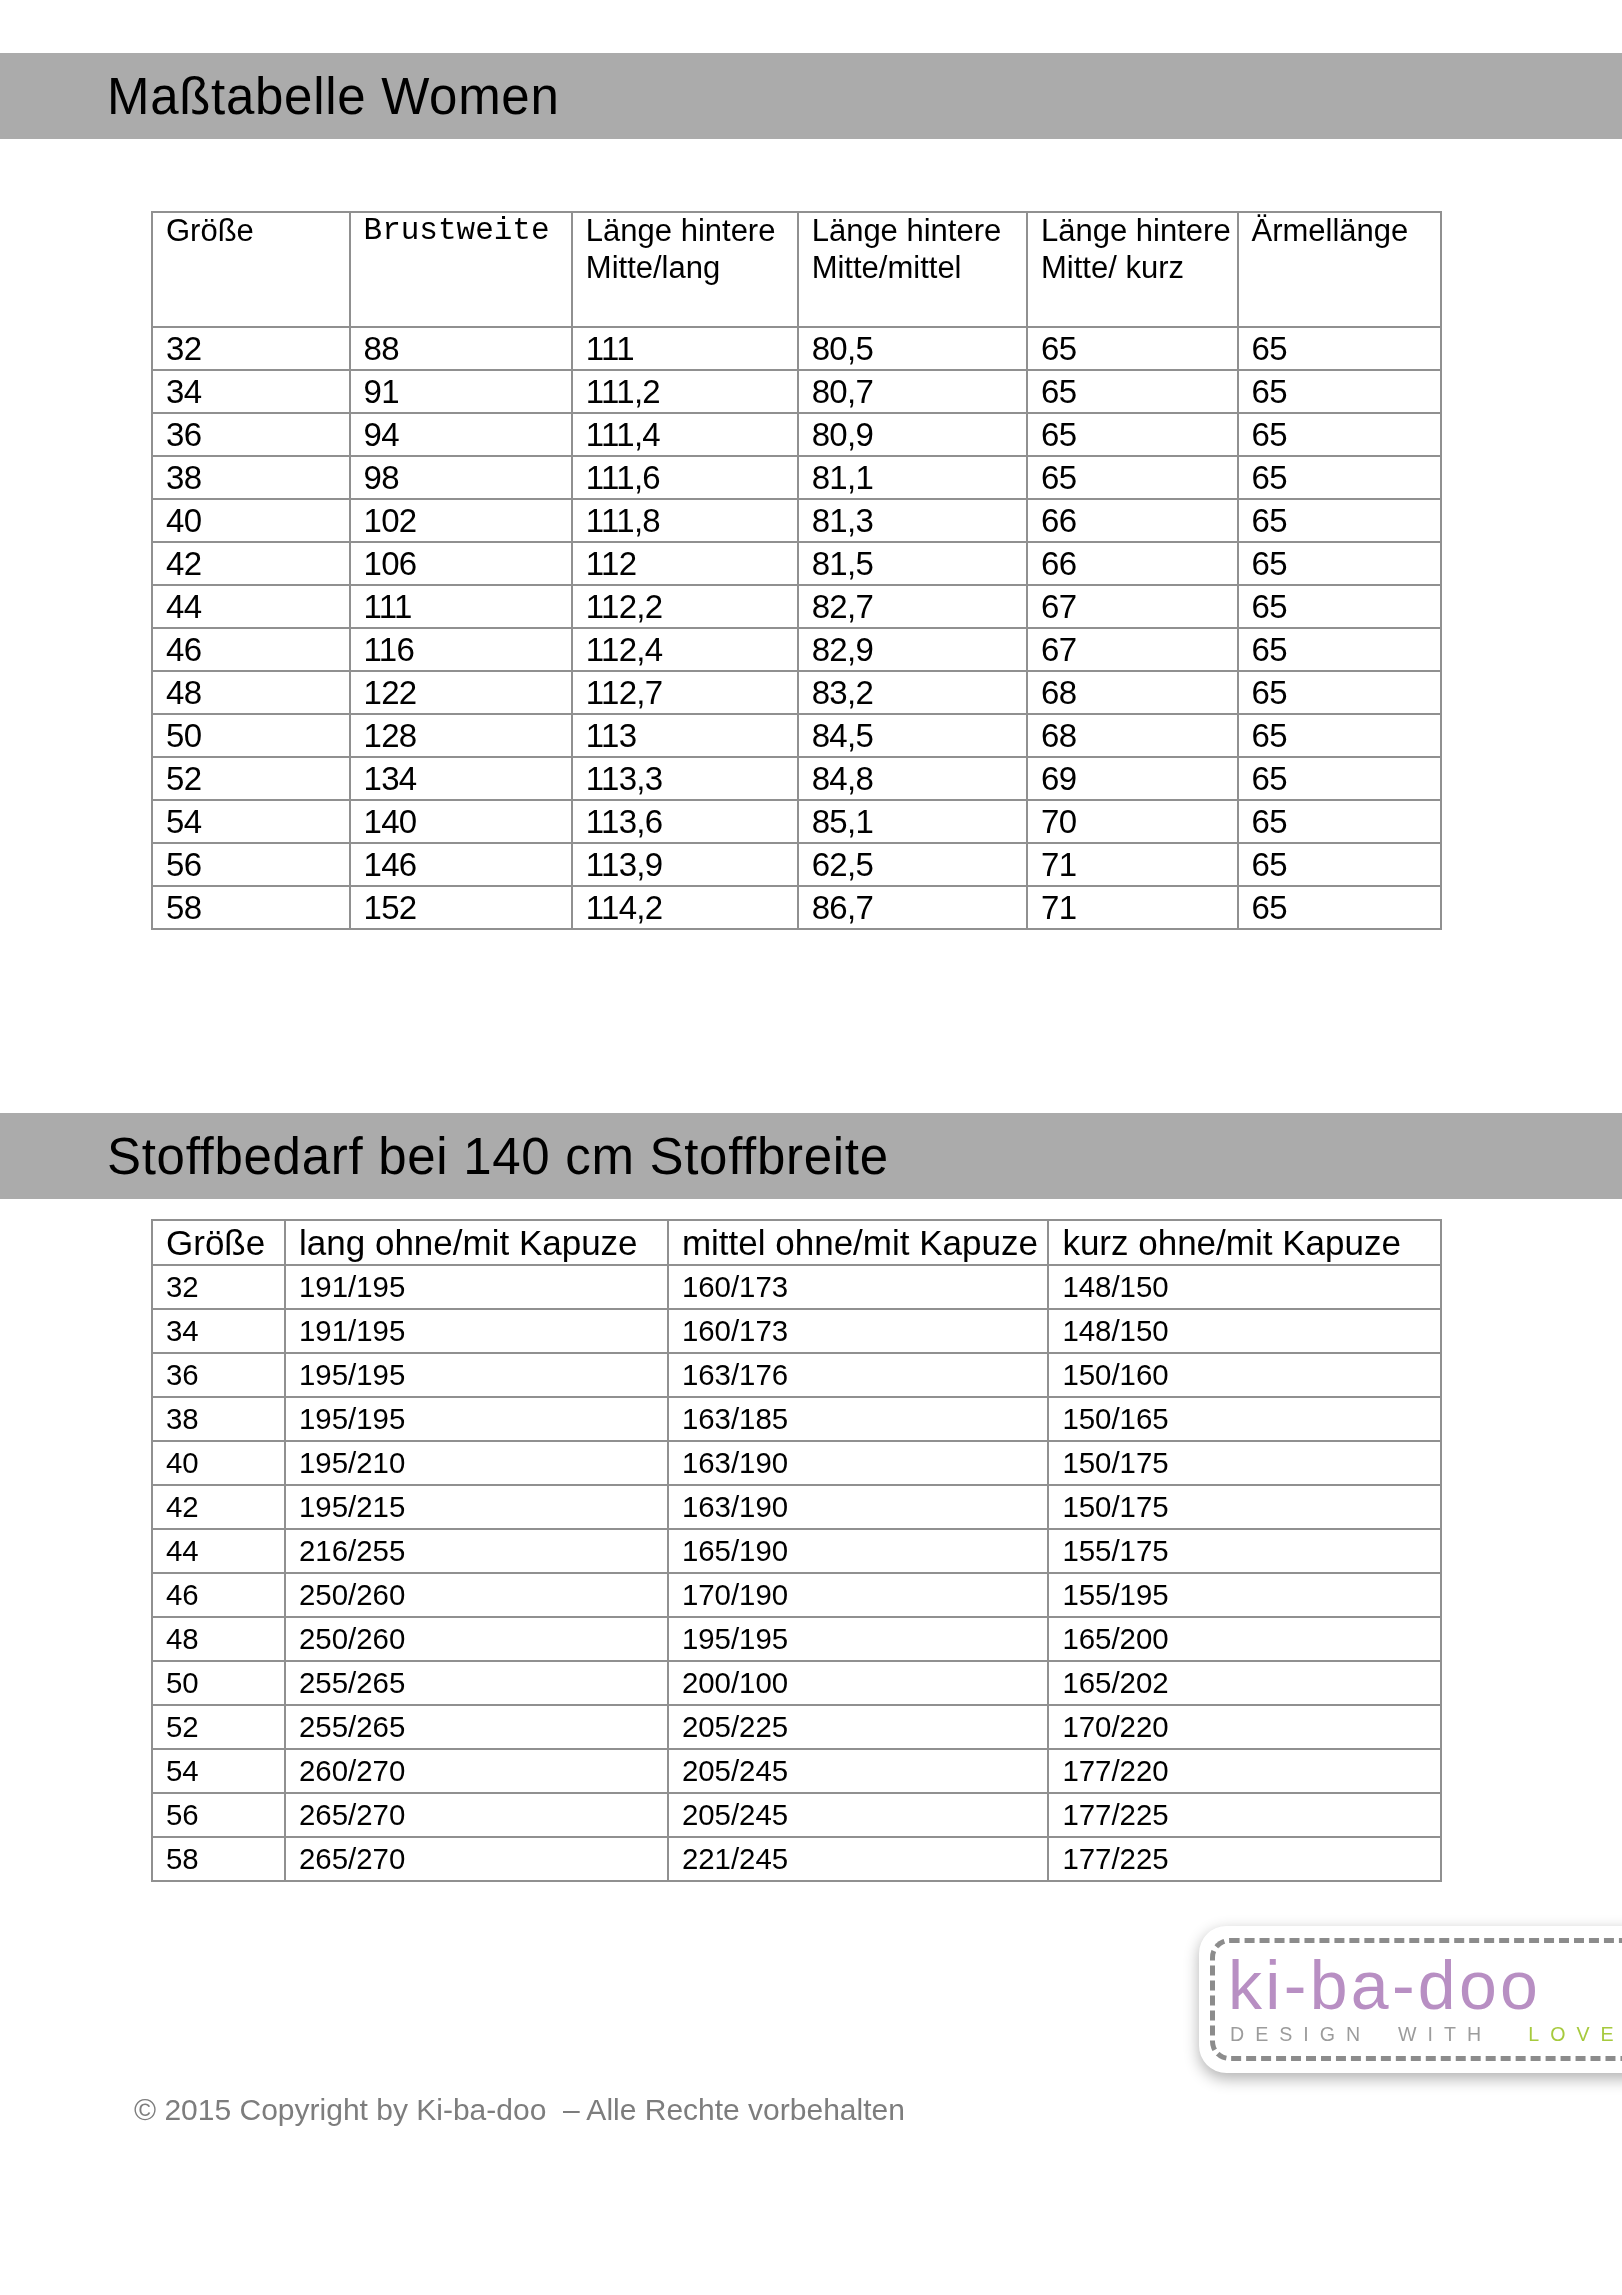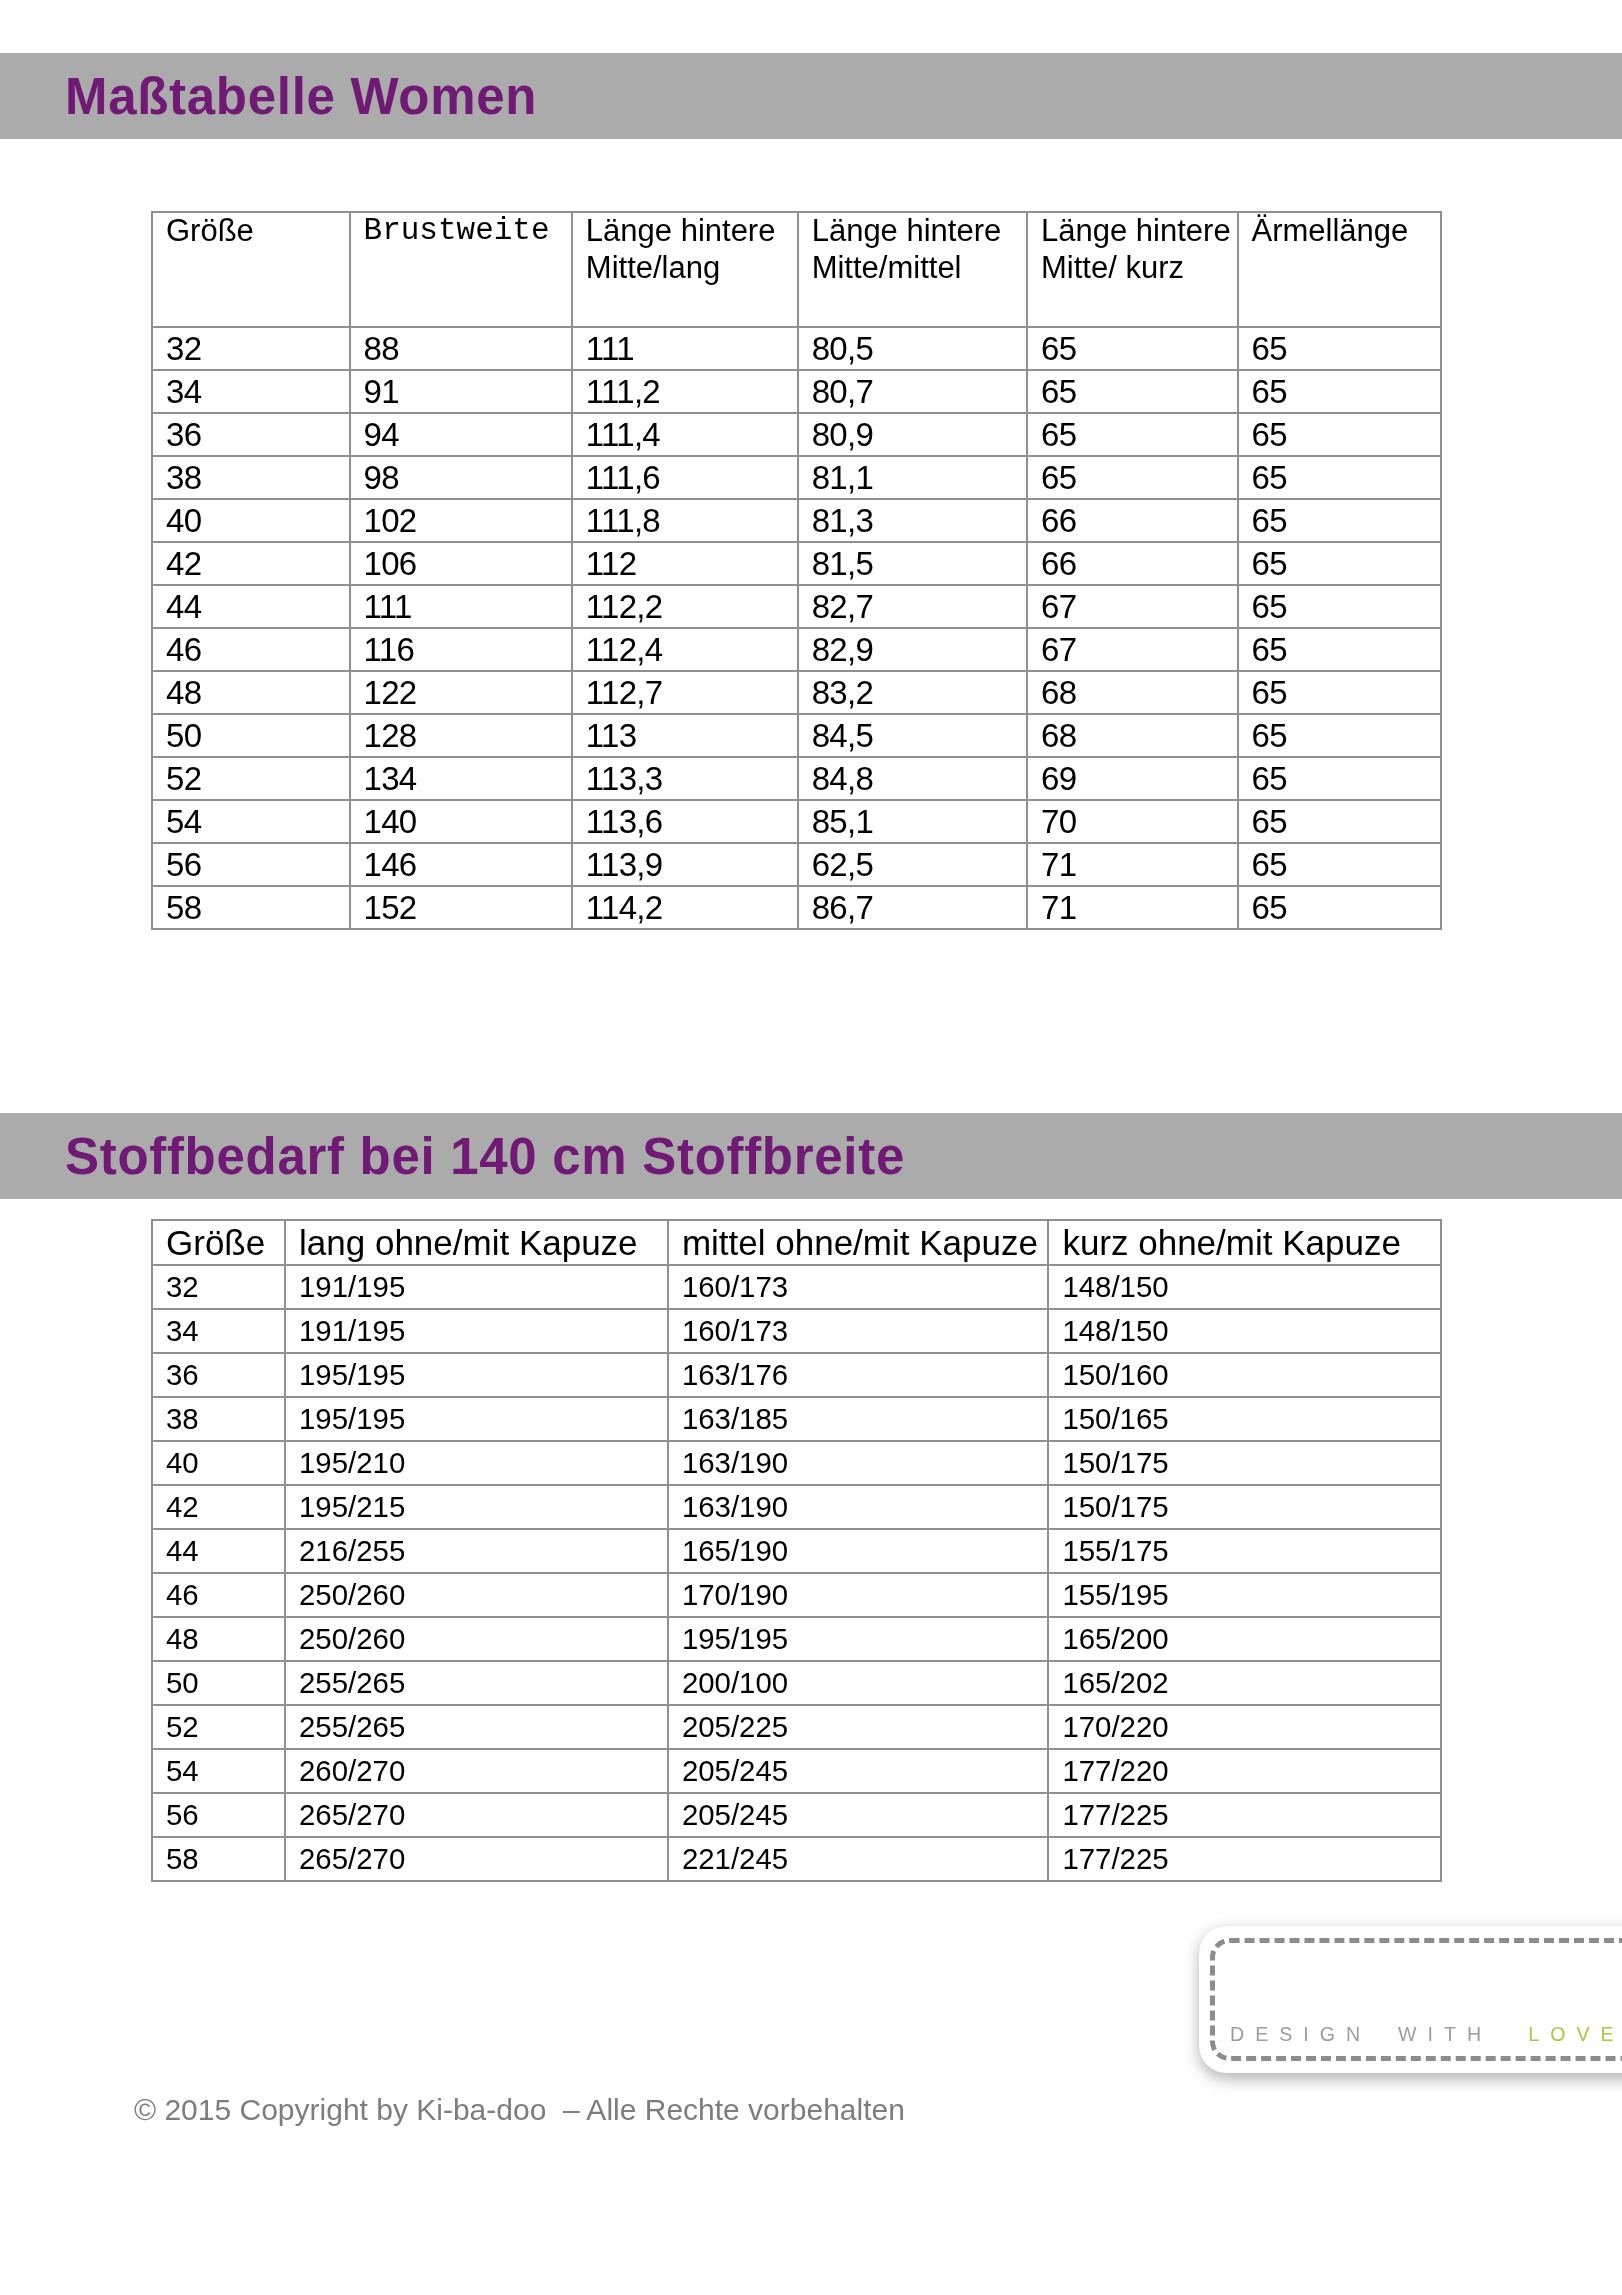--- a/index.html
+++ b/index.html
@@ -8,22 +8,22 @@
     font-family:"Liberation Sans",sans-serif;overflow:hidden;
   }
   .page{position:absolute;inset:0;width:1623px;height:2295px;overflow:hidden;background:#ffffff;}
 
   
   .banner{
     position:absolute;left:0;width:1623px;height:86px;background:#ababab;
     display:flex;align-items:center;
   }
   .banner-text{
-    color:#701a75;font-size:51px;line-height:1;padding-left:65px;
-    letter-spacing:0.7px;font-weight:700;white-space:nowrap;
+    color:#000000;font-size:51px;line-height:1;padding-left:107px;
+    letter-spacing:0.7px;font-weight:400;white-space:nowrap;
   }
   .banner-1{top:53px;}
   .banner-2{top:1113px;}
 
   
   table.doc-table{
     position:absolute;left:151px;width:1291px;
     border-collapse:collapse;table-layout:fixed;
     border:2.6px solid #909090;
   }
@@ -320,20 +320,21 @@
           <td>58</td>
           <td>265/270</td>
           <td>221/245</td>
           <td>177/225</td>
         </tr>
       </tbody>
     </table>
 
   <div class="logo-box">
     <div class="logo-stitch"></div>
+    <div class="logo-brand">ki-ba-doo</div>
     <div class="logo-tagline">
       <span class="tagline-gray">DESIGN WITH</span>
       <span class="tagline-accent">LOVE</span>
     </div>
   </div>
 
   <div class="copyright">© 2015 Copyright by Ki-ba-doo  – Alle Rechte vorbehalten</div>
 
 </div>
 

